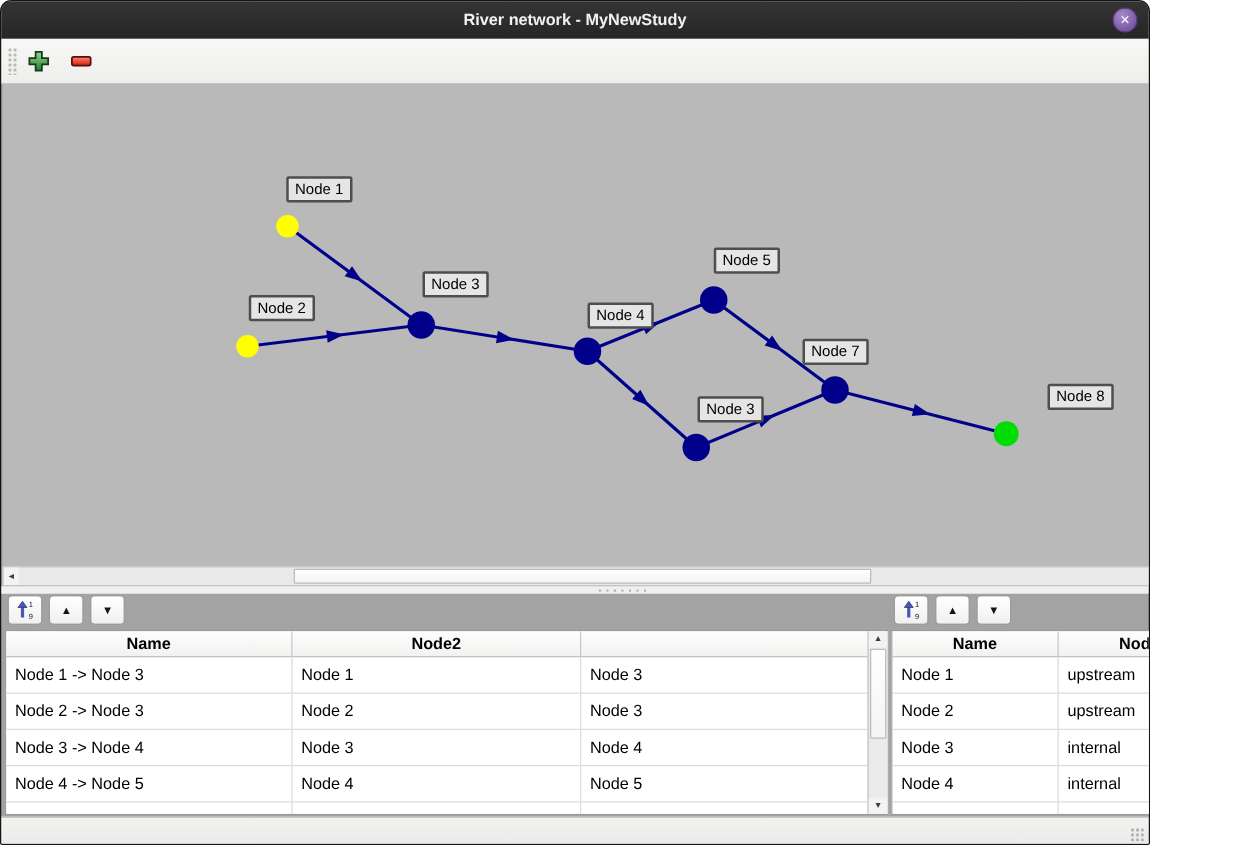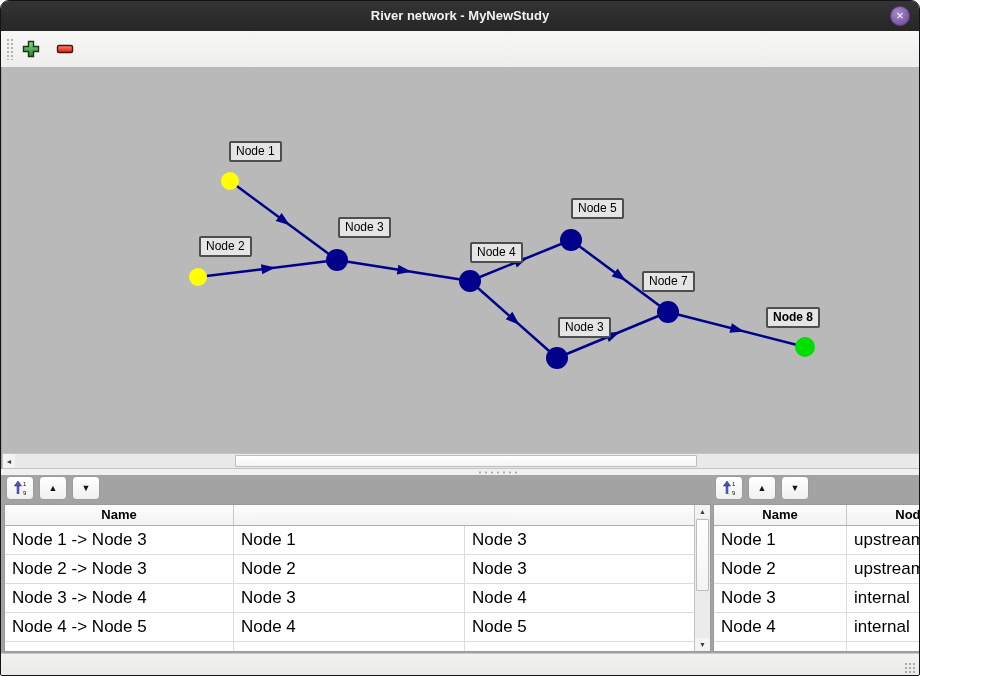--- a/index.html
+++ b/index.html
@@ -61,21 +61,21 @@
   .data-table { position:absolute; top:503px; height:148px; box-sizing:border-box;
                 background:#fff; border:1px solid #9a9a9a; overflow:hidden; }
   .links-table { left:3px; width:707px; }
   .nodes-table { left:712px; width:280px; }
   .t-head { display:flex; height:20px; background:linear-gradient(#fdfdfd,#f2f2f1);
             border-bottom:1px solid #b0b0b0;font-weight:bold; }
   .t-hcell { box-sizing:border-box; border-right:1px solid #c8c8c8; font-size:13px; color:#000;
              text-align:center; line-height:19px; overflow:hidden; }
   .t-row { display:flex; height:29px; background:#fff; }
   .t-cell { box-sizing:border-box; border-right:1px solid #dcdcdc; border-bottom:1px solid #dcdcdc;
-            font-size:17px; color:#000; line-height:28px; padding-left:7px; overflow:hidden; }
+            font-size:13px; color:#000; line-height:28px; padding-left:7px; overflow:hidden; }
   .links-table .t-hcell:nth-child(1), .links-table .t-cell:nth-child(1) { width:229px; }
   .links-table .t-hcell:nth-child(2), .links-table .t-cell:nth-child(2) { width:231px; }
   .links-table .t-hcell:nth-child(3), .links-table .t-cell:nth-child(3) { width:230px; }
   .nodes-table .t-hcell:nth-child(1), .nodes-table .t-cell:nth-child(1) { width:133px; }
   .nodes-table .t-hcell:nth-child(2), .nodes-table .t-cell:nth-child(2) { width:130px; }
   .t-sb { position:absolute; right:0; top:0; bottom:0; width:15px; background:#ebebea;
           border-left:1px solid #c3c3c3; }
 
   
   .statusbar { position:absolute; left:0; right:0; top:652px; height:22px;
@@ -149,21 +149,21 @@
         <circle cx="666" cy="245" r="11" fill="#00008b"></circle>
         <circle cx="803" cy="280" r="10" fill="#00dd00"></circle>
       </svg>
       <div class="node-label" style="left: 227px; top: 74px;">Node 1</div>
       <div class="node-label" style="left: 197px; top: 169px;">Node 2</div>
       <div class="node-label" style="left: 336px; top: 150px;">Node 3</div>
       <div class="node-label" style="left: 468px; top: 175px;">Node 4</div>
       <div class="node-label" style="left: 569px; top: 131px;">Node 5</div>
       <div class="node-label" style="left: 556px; top: 250px;">Node 3</div>
       <div class="node-label" style="left: 640px; top: 204px;">Node 7</div>
-      <div class="node-label" style="left: 764px; top: 240px; font-weight: bold;">Node 8</div>
+      <div class="node-label" style="left: 836px; top: 240px;">Node 8</div>
     </div>
 
   <div class="sb v-sb-canvas">
     <div class="sb-btn" style="left:0;right:0;top:0;height:13px;">
         <span>▲</span>
       </div>
     <div class="sb-thumb" style="left:1px;right:1px;top:141px;height:70px;"></div>
     <div class="sb-btn" style="left:0;right:0;bottom:0;height:13px;">
         <span>▼</span>
       </div>
@@ -210,20 +210,21 @@
   <div class="mini-btn" style="left:747px;">
       <span class="tri">▲</span>
     </div>
   <div class="mini-btn" style="left:780px;">
       <span class="tri">▼</span>
     </div>
 
   <div class="data-table links-table" data-table="links_table">
       <div class="t-head">
         <div class="t-hcell">Name</div>
+        <div class="t-hcell">Node2</div>
       </div>
     <div class="t-row">
         <div class="t-cell">Node 1 -&gt; Node 3</div>
         <div class="t-cell">Node 1</div>
         <div class="t-cell">Node 3</div>
       </div>
       <div class="t-row">
         <div class="t-cell">Node 2 -&gt; Node 3</div>
         <div class="t-cell">Node 2</div>
         <div class="t-cell">Node 3</div>

